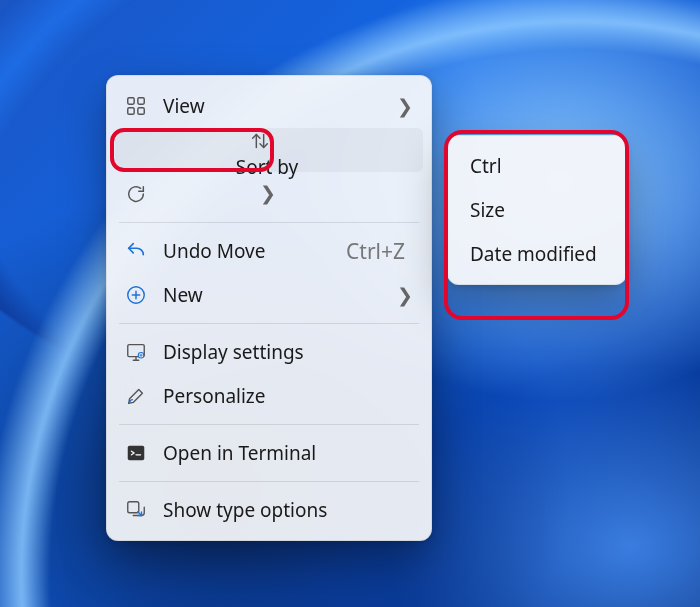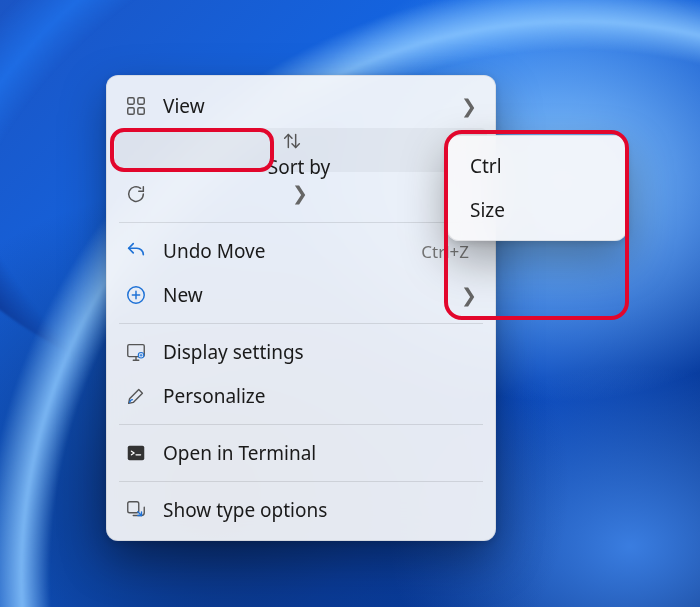--- a/index.html
+++ b/index.html
@@ -23,21 +23,21 @@
   .s1 { width: 900px; height: 900px; left: -180px; top: -500px;
         background: radial-gradient(circle at 60% 60%, rgba(255,255,255,0) 55%, rgba(12,50,140,.9) 60%, rgba(255,255,255,0) 66%); }
   .s2 { width: 1100px; height: 1100px; left: -200px; top: -220px;
         background: radial-gradient(circle at 55% 55%, rgba(255,255,255,0) 55%, rgba(30,110,230,.9) 59%, rgba(255,255,255,0) 64%); }
   .s3 { width: 1300px; height: 1300px; left: -100px; top: -100px;
         background: radial-gradient(circle at 52% 52%, rgba(255,255,255,0) 55%, rgba(140,200,255,.85) 58%, rgba(255,255,255,0) 62%); }
 
   .context-menu {
     position: absolute;
     left: 106px; top: 75px;
-    width: 390px;
+    width: 326px;
     background: rgba(248,248,250,0.92);
     border: 1px solid rgba(0,0,0,0.08);
     border-radius: 12px;
     box-shadow: 0 18px 45px rgba(0,0,0,0.35), 0 2px 8px rgba(0,0,0,0.15);
     padding: 8px;
     backdrop-filter: blur(18px);
   }
   .menu-item {
     display: flex;
     align-items: center;
@@ -48,21 +48,21 @@
     position: relative;
   }
   .menu-item.hover { background: rgba(0,0,0,0.045); flex-direction: column; }
   .menu-item .icon {
     width: 26px; height: 26px;
     flex: 0 0 26px;
     margin-right: 14px;
     display: flex; align-items: center; justify-content: center;
   }
   .menu-item .label { flex: 1; }
-  .menu-item .accel { color: #777; font-size: 17px; margin-right: 6px; }
+  .menu-item .accel { color: #777; font-size: 21px; margin-right: 6px; }
   .menu-item .chev { color: #666; width: 14px; text-align: right; }
   .sep {
     height: 1px; background: rgba(0,0,0,0.1);
     margin: 6px 4px;
   }
 
   .submenu {
     position: absolute;
     left: 447px; top: 135px;
     width: 180px;
@@ -211,16 +211,19 @@
   </div>
 </div>
 
 <div class="submenu">
   <div class="sub-item">
     <span>Ctrl</span>
   </div>
   <div class="sub-item">
     <span>Size</span>
   </div>
+  <div class="sub-item">
+    <span>Date modified</span>
+  </div>
 </div>
 
 <div class="highlight hl-main"></div>
 <div class="highlight hl-sub"></div>
 
 </body></html>

